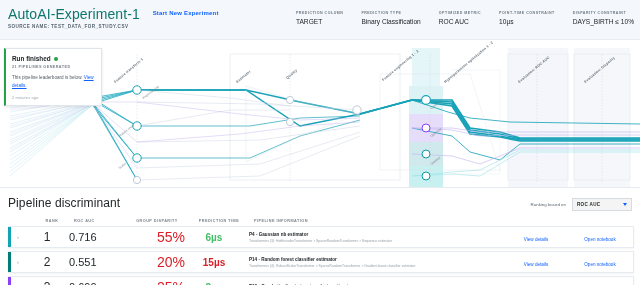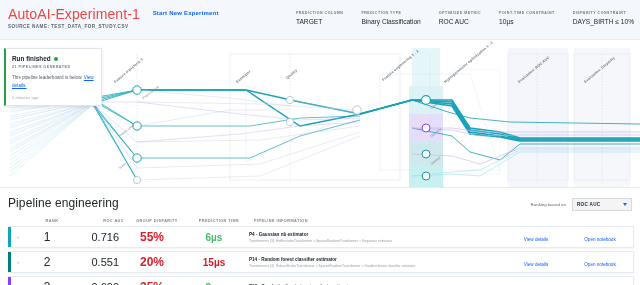--- a/index.html
+++ b/index.html
@@ -18,21 +18,21 @@
     height: 40px;
     background: #f4f7fb;
     border-bottom: 1px solid #e8edf3;
     padding: 6px 10px 0 8px;
   }
   .hdr-left { position: absolute; left: 8px; top: 6px; }
   .exp-title {
     font-size: 14px;
     font-weight: 400;
     letter-spacing: .1px;
-    color: #ef4444;
+    color: #0f766e;
     display: inline-block;
     vertical-align: middle;
   }
   .start-new {
     display: inline-block;
     vertical-align: middle;
     margin-left: 10px;
     font-size: 6px;
     font-weight: bold;
     color: #0f62fe;
@@ -184,21 +184,21 @@
     padding-left: 4px;
     font-size: 3.8px;
     letter-spacing: .45px;
     color: #7b858e;
     text-transform: uppercase;
     font-weight: bold;
   }
   .c-acc  { width: 4px; flex: none; }
   .c-exp  { width: 14px; flex: none; }
   .c-rank { width: 44px; flex: none; text-align: center; }
-  .c-roc  { width: 50px; flex: none; text-align: right; }
+  .c-roc  { width: 50px; flex: none; text-align: left; }
   .c-disp { width: 66px; flex: none; text-align: center; }
   .c-time { width: 58px; flex: none; text-align: center; }
   .c-info { flex: 1 1 auto; padding-left: 6px; }
   .c-act1 { width: 62px; flex: none; text-align: center; }
   .c-act2 { width: 66px; flex: none; text-align: center; }
 
   .lb-row {
     display: flex;
     align-items: center;
     height: 22px;
@@ -210,21 +210,21 @@
   }
   .row-accent { width: 3px; height: 100%; flex: none; }
   .exp-chevron {
     width: 14px; flex: none;
     text-align: center;
     color: #9aa3ab;
     font-size: 6px;
   }
   .cell-rank { font-size: 12px; color: #21272a; }
   .cell-roc  { font-size: 11px; color: #21272a; }
-  .cell-disp { font-size: 12px; font-weight: bold; }
+  .cell-disp { font-size: 14px; font-weight: normal; text-align: right; }
   .cell-time { font-size: 10px; font-weight: bold; }
   .cell-info { padding-left: 6px; overflow: hidden; }
   .info-main { font-size: 4.6px; color: #21272a; font-weight: bold; white-space: nowrap; }
   .info-sub  { font-size: 3.4px; color: #98a1a9; white-space: nowrap; margin-top: 2px; }
   .act-link { font-size: 4.6px; color: #0f62fe; }
 </style>
 </head>
 <body>
 
 <div class="header">
@@ -431,21 +431,21 @@
     <div class="notif-sub">21 PIPELINES GENERATED</div>
     <div class="notif-body">
       <span>This pipeline leaderboard is below.</span>
       <a href="#">View details.</a>
     </div>
     <div class="notif-time">2 minutes ago</div>
   </div>
 </div>
 
 <div class="lb">
-  <div class="lb-title">Pipeline engineering</div>
+  <div class="lb-title">Pipeline discriminant</div>
 
   <div class="rank-ctrl">
     <span class="rank-ctrl-label">Ranking based on</span>
     <div class="rank-select">
       <span>ROC AUC</span>
       <span class="caret"></span>
     </div>
   </div>
 
   <div class="lb-head">

